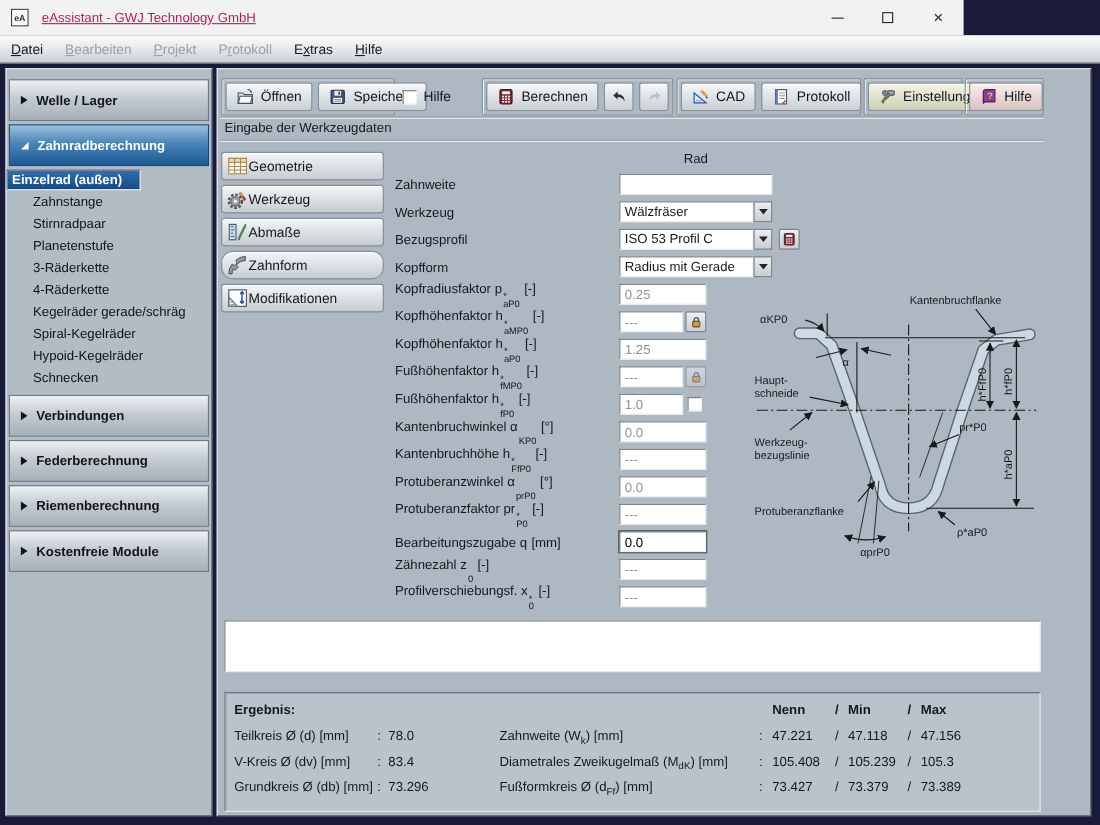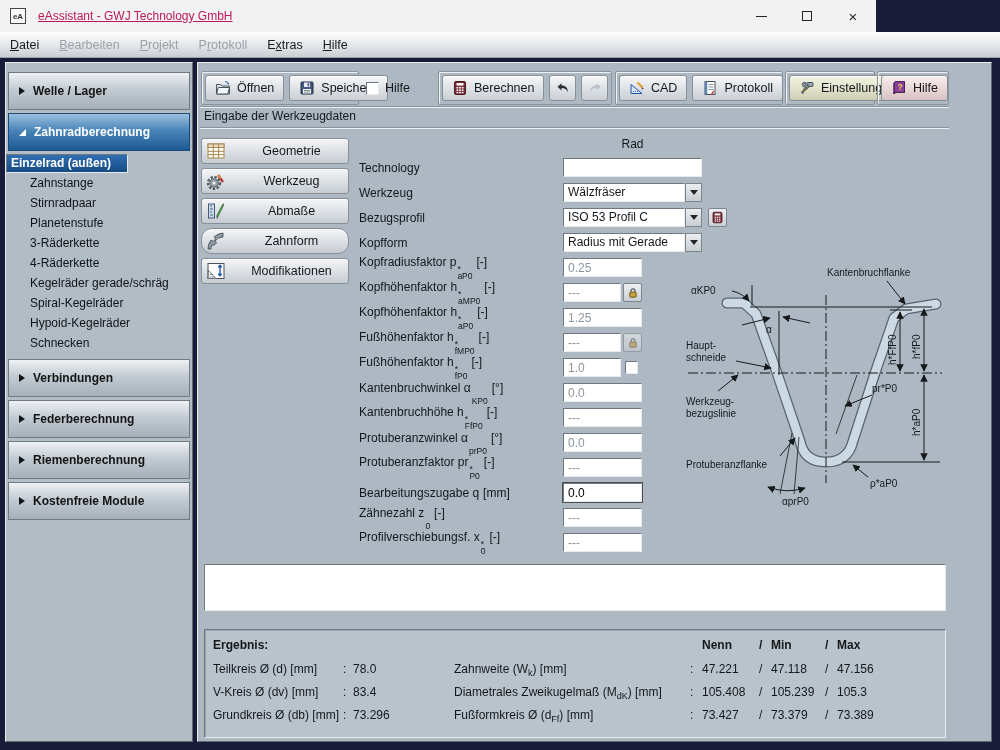--- a/index.html
+++ b/index.html
@@ -59,21 +59,21 @@
   .cb { width:13px; height:13px; background:#fff; border:1px solid; border-color:#6f7880 #e7ebee #e7ebee #6f7880; }
 
   
   .groove { position:absolute; left:2px; width:749px; height:2px; border-top:1px solid #8a939b; border-bottom:1px solid #eef1f4; }
   .secTitle { position:absolute; left:6px; top:46px; font-size:12px; color:#14181c; }
 
   
   .navbtn { position:absolute; left:3px; width:148px; height:26px; display:flex; align-items:center;
             background:linear-gradient(#f4f5f6,#dde1e5 50%,#c6ccd2); border:1px solid #868f97; border-radius:3px;
             box-shadow:inset 0 1px 0 #fff; font-size:12.5px; }
-  .navbtn .nlabel { flex:1; text-align:center; padding-right:8px;padding-left:17px; }
+  .navbtn .nlabel { flex:1; padding-right:8px; }
   .navicon { width:20px; height:20px; margin-left:4px; }
 
   
   .radhdr { position:absolute; left:365px; width:139px; top:74px; text-align:center; font-size:12px; }
   .frow { position:absolute; left:161px; height:19px; display:flex; align-items:center; }
   .flabel { width:204px; font-size:12px; color:#14181c; white-space:nowrap; }
   .ss { display:inline-flex; flex-direction:column; align-items:flex-start; font-size:8.5px; line-height:7px;
         vertical-align:-6px; margin-left:1px; }
   .ss span { display:block; height:7px; }
   .funit { margin-left:4px; }
@@ -331,21 +331,21 @@
           <path d="M2,17.5 L10,17.5 L2,9 Z" fill="none" stroke="#6a727a"></path>
           <path d="M3.5,16 l5,0 M3.5,13.5 l3,0" stroke="#6a727a" stroke-width=".8"></path>
           <path d="M14,4 v11 M14,4 l-1.6,2.4 M14,4 l1.6,2.4 M14,15 l-1.6,-2.4 M14,15 l1.6,-2.4" stroke="#2255b0" stroke-width="1.4" fill="none"></path>
         </svg>
       <span class="nlabel">Modifikationen</span>
     </div>
 
     <div class="radhdr">Rad</div>
 
     <div class="frow" style="top:95px;">
-      <div class="flabel"><span>Technology</span></div>
+      <div class="flabel"><span>Zahnweite</span></div>
       <input class="fin wide" style="color: rgb(0, 0, 0);" value="">
     </div>
     <div class="frow" style="top:120px;">
       <div class="flabel"><span>Werkzeug</span></div>
       <div class="sel">Wälzfräser</div>
       <div class="selbtn">
           <i></i>
         </div>
     </div>
     <div class="frow" style="top:145px;">

